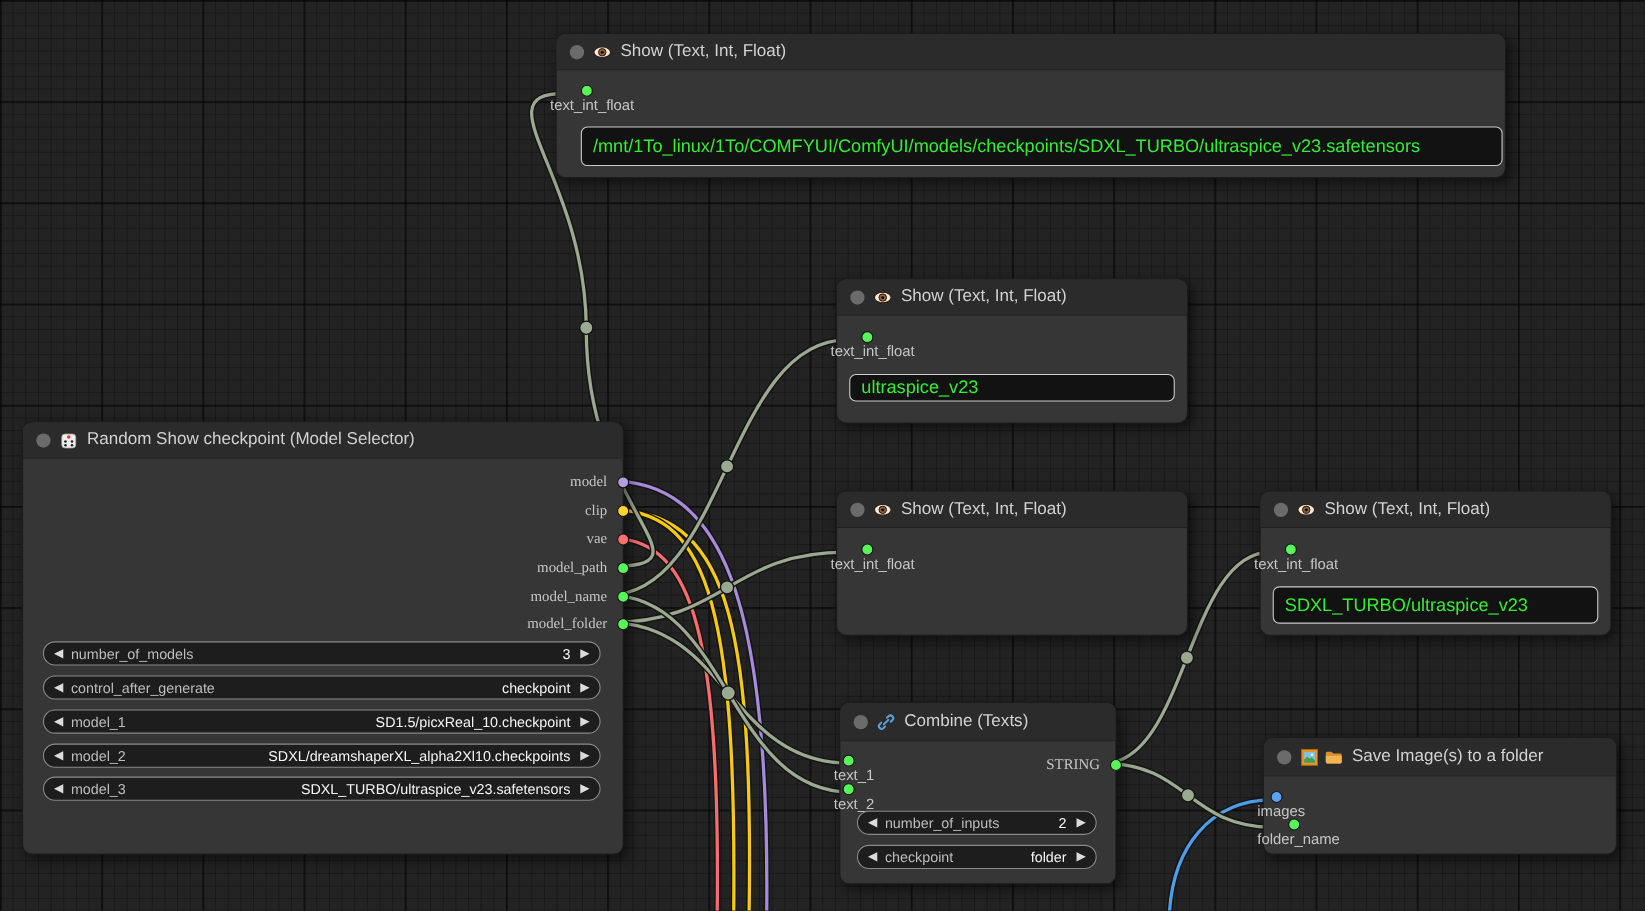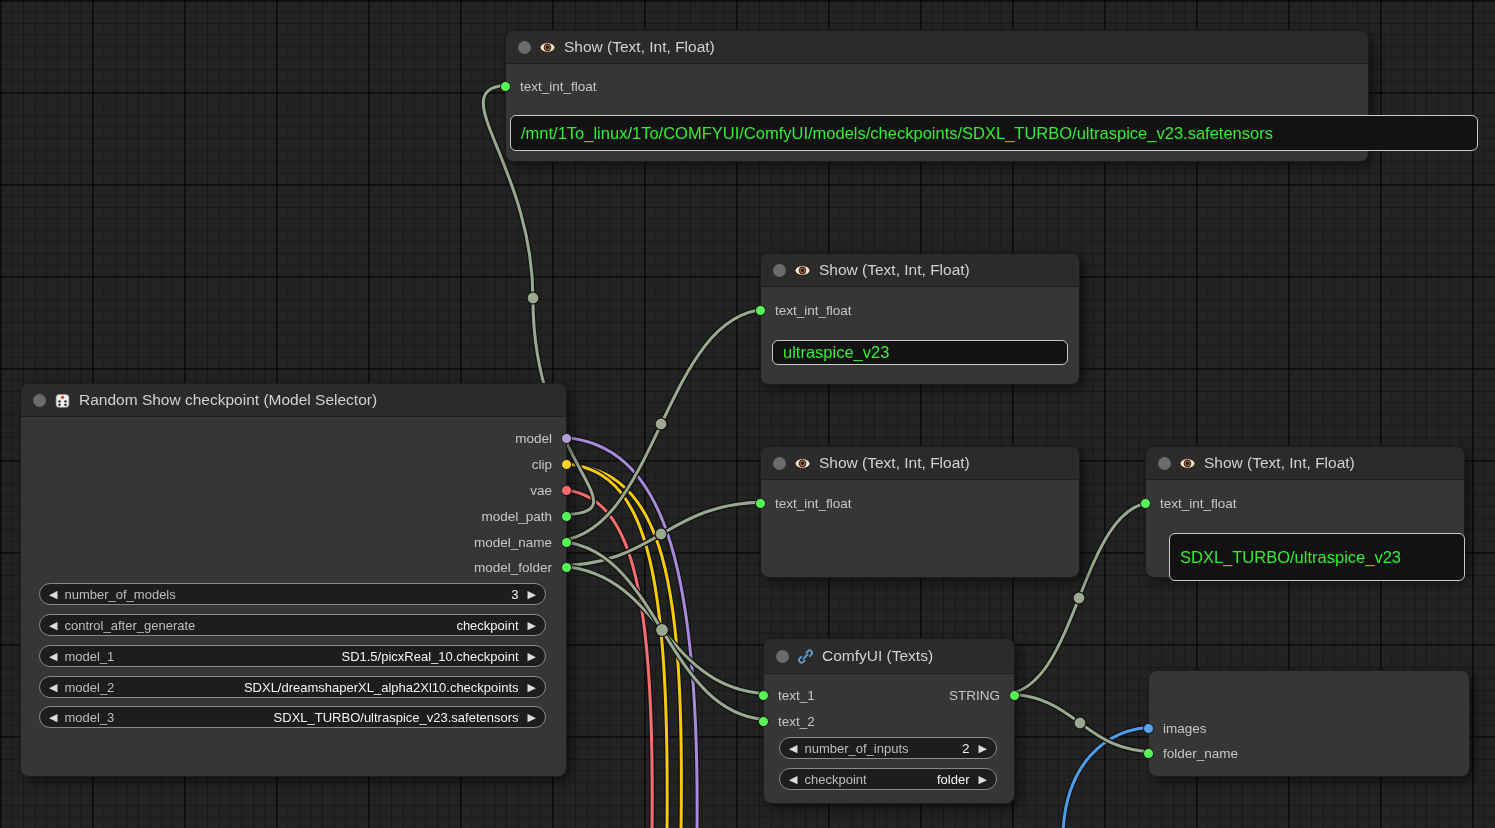--- a/index.html
+++ b/index.html
@@ -24,23 +24,23 @@
   .header{
     position:absolute;left:0;top:0;right:0;height:33px;background:#2b2b2b;
     border-radius:8px 8px 0 0;border-bottom:1px solid #1f1f1f;
     display:flex;align-items:center;gap:8px;padding:0 12px;box-sizing:border-box;
   }
   .collapse-dot{width:13px;height:13px;border-radius:50%;background:#6b6b6b;flex:0 0 auto;}
   .hicon{width:17px;height:17px;flex:0 0 auto;display:inline-block;}
   .title{color:#d2d2d2;font-size:15.5px;white-space:nowrap;}
   .slot{position:absolute;height:18px;display:flex;align-items:center;color:#c6c6c6;font-size:13.5px;}
   .slot .dot{width:11px;height:11px;border-radius:50%;border:1px solid #151515;box-sizing:border-box;flex:0 0 auto;}
-  .slot.in{left:-6px;}
+  .slot.in{left:-6px;flex-direction:column;}
   .slot.in .dot{margin-right:9px;}
-  .slot.out{right:-6px;justify-content:space-between;}
+  .slot.out{right:-6px;justify-content:space-between;font-family:Liberation Serif, serif;}
   .slot.out .dot{margin-left:9px;}
   .d-green{background:#57f557;}
   .d-purple{background:#b39ddb;}
   .d-yellow{background:#ffd42a;}
   .d-red{background:#ff6e6e;}
   .d-blue{background:#5aa2ef;}
   .valuebox{
     position:absolute;background:#121212;border:1.5px solid #c9c9c9;border-radius:6px;
     display:flex;align-items:center;padding:0 10px;box-sizing:border-box;
     color:#33ee33;font-size:16.5px;white-space:nowrap;overflow:hidden;
@@ -141,21 +141,21 @@
             <circle cx="10" cy="10" r="4" fill="#96603c" stroke="#241309" stroke-width="1"></circle>
             <circle cx="10" cy="10" r="1.7" fill="#141414"></circle>
           </svg>
       </span>
       <span class="title">Show (Text, Int, Float)</span>
     </div>
     <div class="slot in" style="top:46px">
       <span class="dot d-green"></span>
       <span>text_int_float</span>
     </div>
-    <div class="valuebox" style="left:4px;top:84px;width:968px;height:36px">
+    <div class="valuebox" style="left:22px;top:84px;width:838px;height:36px">
       <span>/mnt/1To_linux/1To/COMFYUI/ComfyUI/models/checkpoints/SDXL_TURBO/ultraspice_v23.safetensors</span>
     </div>
   </div>
 
   <div class="node" style="left:760px;top:253px;width:318px;height:130px">
     <div class="header">
       <span class="collapse-dot"></span>
       <span class="hicon">
         <svg viewBox="0 0 20 20" width="17" height="17">
             <ellipse cx="10" cy="10" rx="9" ry="5.8" fill="#f3ead9" stroke="#33231a" stroke-width="1.4"></ellipse>
@@ -201,21 +201,21 @@
             <circle cx="10" cy="10" r="4" fill="#96603c" stroke="#241309" stroke-width="1"></circle>
             <circle cx="10" cy="10" r="1.7" fill="#141414"></circle>
           </svg>
       </span>
       <span class="title">Show (Text, Int, Float)</span>
     </div>
     <div class="slot in" style="top:47px">
       <span class="dot d-green"></span>
       <span>text_int_float</span>
     </div>
-    <div class="valuebox" style="left:23px;top:86px;width:296px;height:48px">
+    <div class="valuebox" style="left:11px;top:86px;width:296px;height:34px">
       <span>SDXL_TURBO/ultraspice_v23</span>
     </div>
   </div>
 
   <div class="node" style="left:20px;top:383px;width:545px;height:392px">
     <div class="header">
       <span class="collapse-dot"></span>
       <span class="hicon">
         <svg viewBox="0 0 20 20" width="17" height="17">
             <rect x="2.5" y="3" width="15" height="15" rx="3.5" fill="#efefef" stroke="#9a9a9a" stroke-width="0.8"></rect>
@@ -288,21 +288,21 @@
   <div class="node" style="left:763px;top:638px;width:250px;height:164px">
     <div class="header" style="height:35px">
       <span class="collapse-dot"></span>
       <span class="hicon">
         <svg viewBox="0 0 20 20" width="17" height="17" fill="none" stroke="#5b9fd6" stroke-width="2.2" stroke-linecap="round">
             <path d="M7.6 12.4 L12.4 7.6"></path>
             <path d="M11 5.4 l1.7-1.7 a2.9 2.9 0 0 1 4.1 4.1 L15.1 9.5"></path>
             <path d="M9 14.6 l-1.7 1.7 a2.9 2.9 0 0 1 -4.1 -4.1 L4.9 10.5"></path>
           </svg>
       </span>
-      <span class="title">ComfyUI (Texts)</span>
+      <span class="title">Combine (Texts)</span>
     </div>
     <div class="slot in" style="top:47px">
       <span class="dot d-green"></span>
       <span>text_1</span>
     </div>
     <div class="slot in" style="top:73px">
       <span class="dot d-green"></span>
       <span>text_2</span>
     </div>
     <div class="slot out" style="top:47px">
@@ -317,20 +317,38 @@
     </div>
     <div class="widget" style="left:15px;top:129px;width:218px">
       <span class="warrow">◀</span>
       <span class="wlabel">checkpoint</span>
       <span class="wvalue">folder</span>
       <span class="warrow">▶</span>
     </div>
   </div>
 
   <div class="node" style="left:1148px;top:670px;width:320px;height:105px">
+    <div class="header" style="height:35px">
+      <span class="collapse-dot"></span>
+      <span class="hicon">
+        <svg viewBox="0 0 20 20" width="17" height="17">
+            <rect x="1.5" y="1.5" width="17" height="17" fill="#e8941f" stroke="#a86a10" stroke-width="1"></rect>
+            <rect x="4.2" y="4.2" width="11.6" height="11.6" fill="#7ec4e8"></rect>
+            <path d="M4.2 12.6 l3.6-3.6 2.6 2.6 1.8-1.8 3.6 3.6 v2.4 h-11.6 z" fill="#4a9e4a"></path>
+            <circle cx="12.6" cy="7.2" r="1.4" fill="#fff6c8"></circle>
+          </svg>
+      </span>
+      <span class="hicon" style="margin-left:-3px">
+        <svg viewBox="0 0 20 20" width="17" height="17">
+            <path d="M1.5 5.5 a1.6 1.6 0 0 1 1.6-1.6 h4.4 l2 2.1 h7.4 a1.6 1.6 0 0 1 1.6 1.6 v7.4 a1.6 1.6 0 0 1 -1.6 1.6 h-13.8 a1.6 1.6 0 0 1 -1.6 -1.6 z" fill="#d98e2b"></path>
+            <path d="M1.5 8.2 h17 v6.8 a1.6 1.6 0 0 1 -1.6 1.6 h-13.8 a1.6 1.6 0 0 1 -1.6 -1.6 z" fill="#f0b452"></path>
+          </svg>
+      </span>
+      <span class="title">Save Image(s) to a folder</span>
+    </div>
     <div class="slot in" style="top:48px">
       <span class="dot d-blue"></span>
       <span>images</span>
     </div>
     <div class="slot in" style="top:73px">
       <span class="dot d-green"></span>
       <span>folder_name</span>
     </div>
   </div>
 

